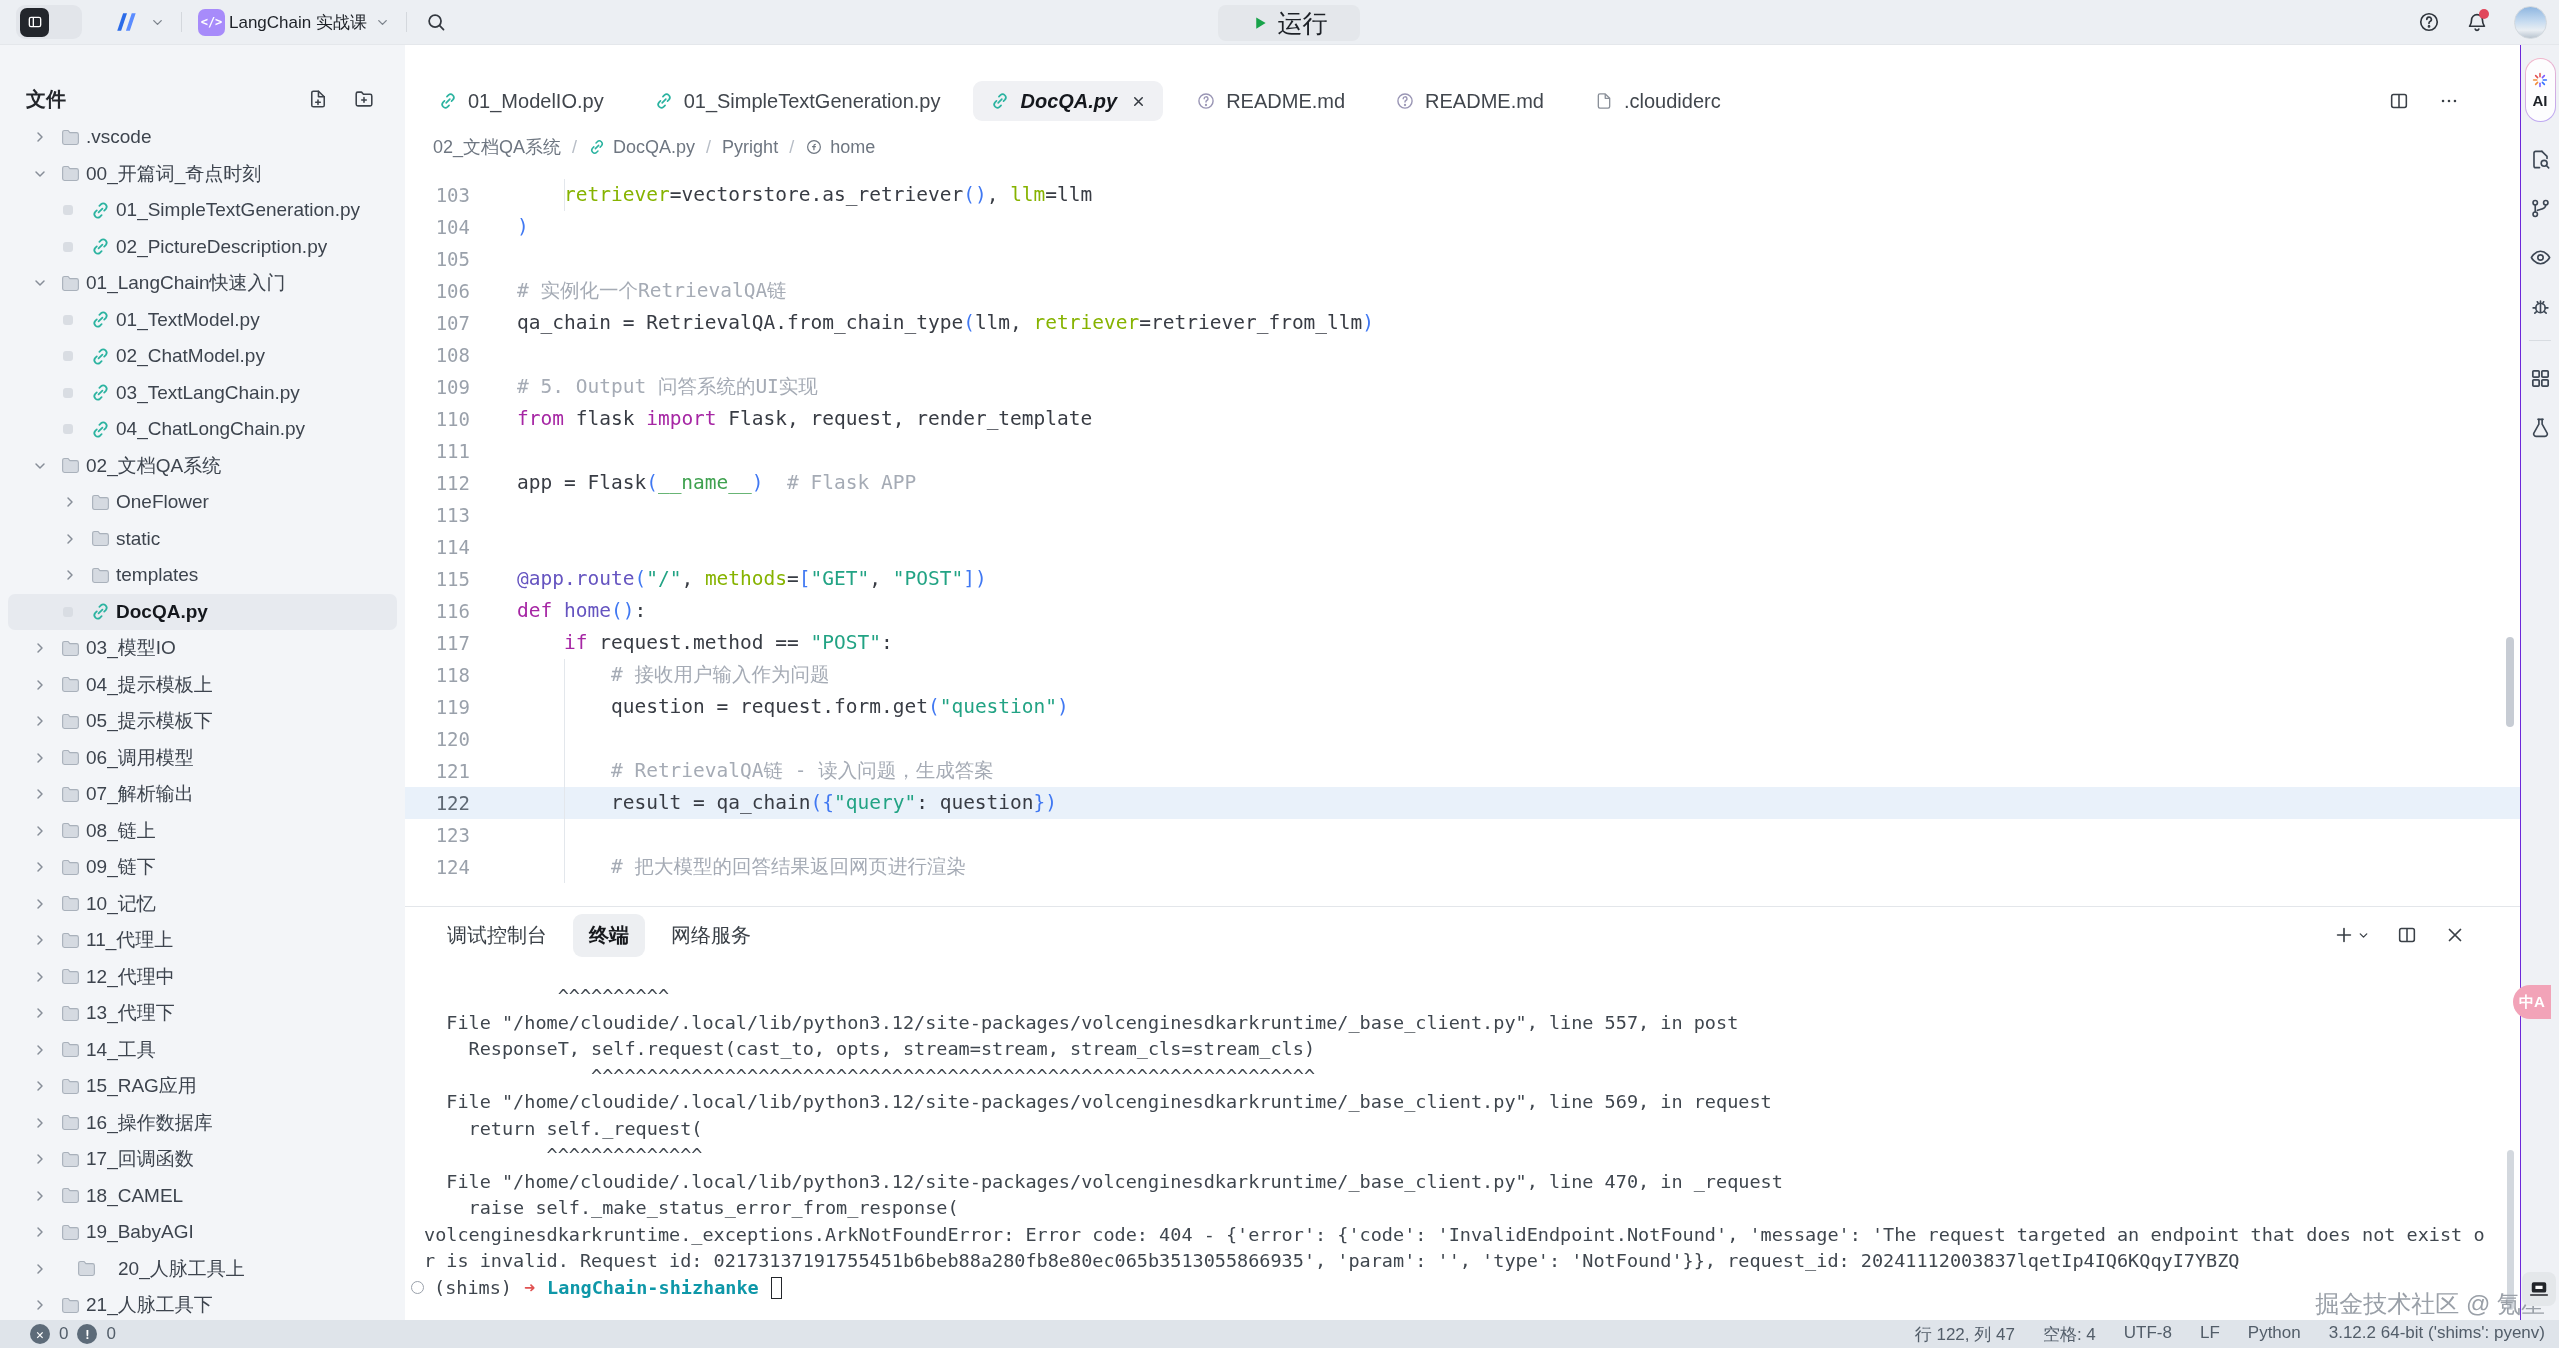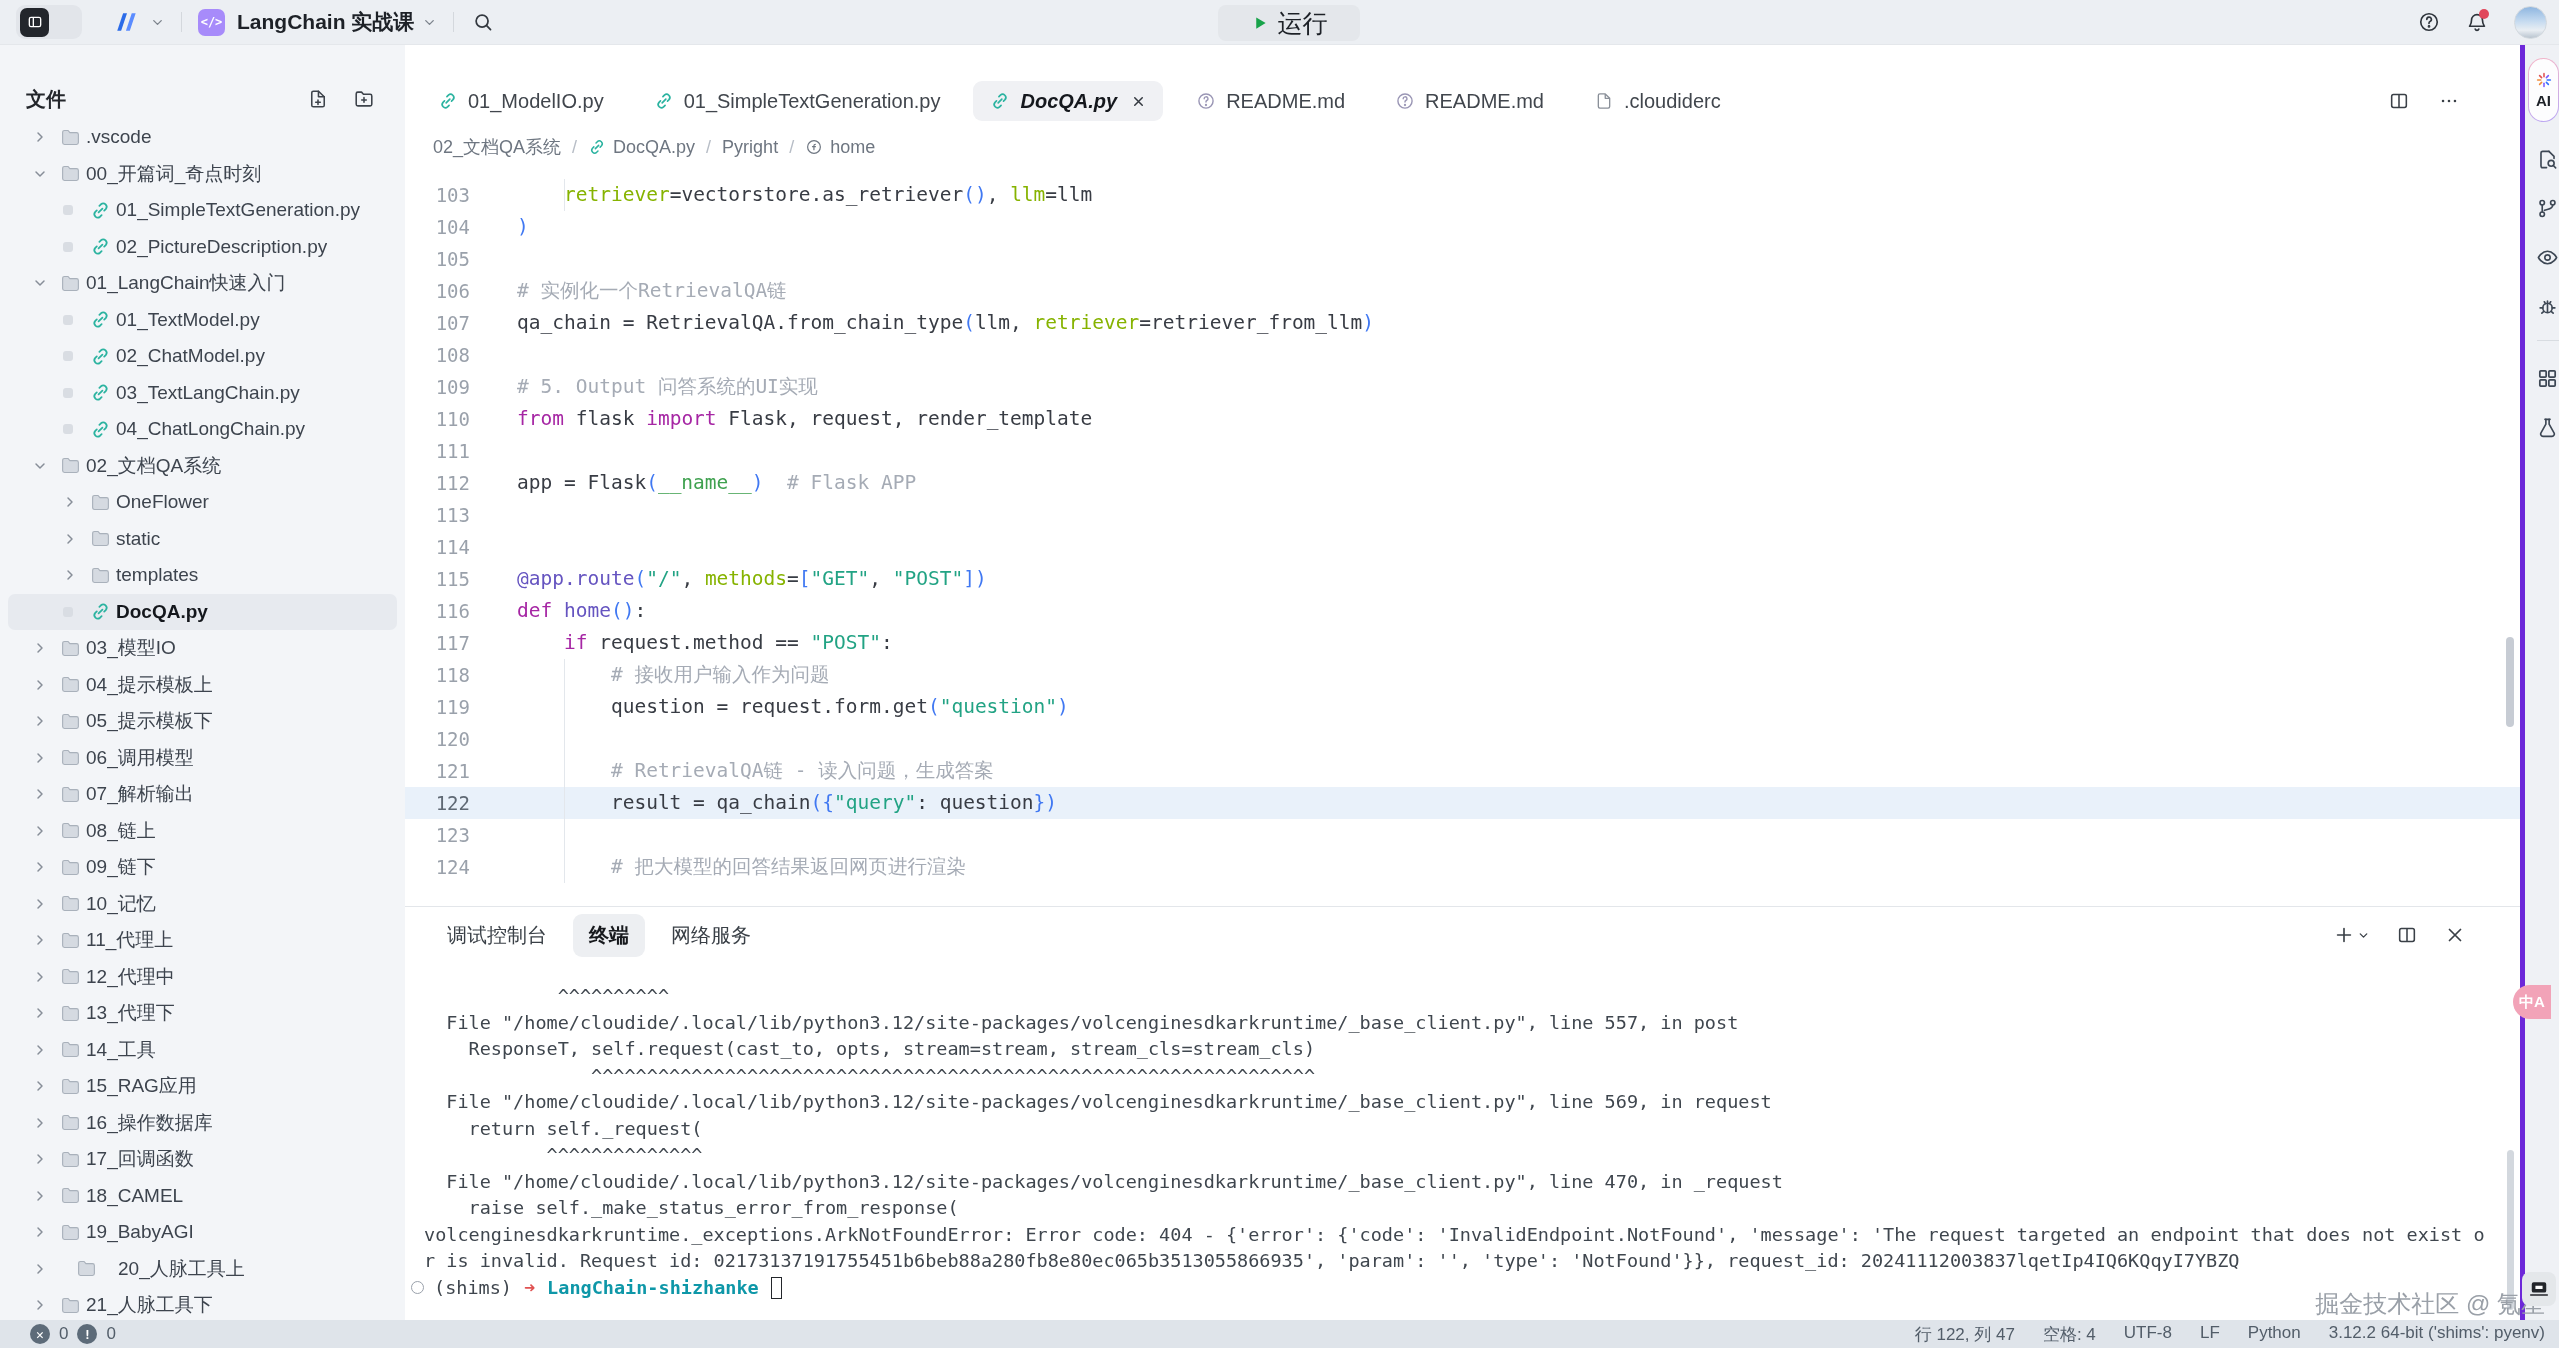--- a/index.html
+++ b/index.html
@@ -11,21 +11,21 @@
 
 
 #topbar{height:45px;background:#eceff3;display:flex;align-items:center;flex:none;position:relative;border-bottom:1px solid #e4e7eb}
 .tb-toggle-pill{margin-left:16px;width:66px;height:34px;background:#e2e5ea;border-radius:9px;display:flex;align-items:center;padding-left:4px}
 .tb-toggle{width:29px;height:29px;background:#23262c;border-radius:7px;display:flex;align-items:center;justify-content:center}
 .tb-toggle svg{width:16px;height:16px}
 .tb-logo{margin-left:30px}.tb-logo svg{width:30px;height:26px}
 .tb-chev{color:#7d848d;margin-left:8px}.tb-chev svg{width:15px;height:15px}
 .tb-div{width:1px;height:20px;background:#d4d8dd;margin:0 16px}
 .tb-codebadge{width:27px;height:27px;background:#a78bfa;border-radius:7px;color:#fff;display:flex;align-items:center;justify-content:center;font-family:"DejaVu Sans Mono",monospace;font-size:12px;font-weight:bold}
-.tb-title{margin-left:12px;font-size:21px;font-weight:bold;color:#1d2127}
+.tb-title{margin-left:4px;font-size:17px;font-weight:normal;color:#1d2127}
 .tb-search{color:#33383f;margin-left:2px}
 .tb-run{position:absolute;left:1218px;top:5px;width:142px;height:36px;background:#e4e7eb;border-radius:8px;display:flex;align-items:center;justify-content:center;gap:9px;cursor:pointer}
 .tb-run .ic svg{width:18px;height:18px}
 .tb-run span.lbl{font-size:25px;color:#1d2127}
 .tb-right{margin-left:auto;display:flex;align-items:center;gap:26px;margin-right:12px}
 .tb-bell{position:relative;color:#2f353c}
 .tb-bell .dot{position:absolute;top:-2px;right:-1px;width:10px;height:10px;background:#e0475b;border-radius:50%}
 .tb-help{color:#2f353c}
 .avatar{width:33px;height:33px;border-radius:50%;background:linear-gradient(180deg,#8fb6e0 0%,#c4daf0 45%,#e9eef3 75%,#b9c4cf 100%);border:1px solid #d2d8de}
 
@@ -79,21 +79,21 @@
 .pa-plus .caret svg{width:13px;height:13px}
 #term{flex:1;padding:20px 0 0 19px;font-family:"DejaVu Sans Mono",monospace;font-size:18.5px;line-height:26.5px;color:#3f464e;overflow:hidden}
 .tl{white-space:pre;height:26.5px}
 .tl.prompt{display:flex;align-items:center}
 .pcircle{width:13px;height:13px;border:1.5px solid #9aa1ab;border-radius:50%;margin-right:10px;margin-left:-13px;flex:none}
 .parrow{color:var(--error_red);margin:0 12px;font-weight:bold}
 .pdir{color:var(--prompt_dir);font-weight:bold}
 .pcursor{display:inline-block;width:11px;height:22px;border:1.8px solid #23262b;margin-left:12px}
 
 
-#rail{width:39px;flex:none;background:#eff1f5;border-left:5px solid #6d28d9;display:flex;flex-direction:column;align-items:flex-end;padding-top:13px}
+#rail{width:39px;flex:none;background:#eff1f5;border-left:1px solid #6d28d9;display:flex;flex-direction:column;align-items:center;padding-top:13px}
 .ai-pill{width:31px;height:64px;border-radius:16px;background:linear-gradient(#fdfdfe,#fdfdfe) padding-box,linear-gradient(160deg,#f6b7c8,#b9a7f5) border-box;border:1.5px solid transparent;display:flex;flex-direction:column;align-items:center;justify-content:center;gap:3px;cursor:pointer}
 .ai-pill .ic svg{width:18px;height:18px}
 .ai-label{font-size:15px;color:#1d2127;font-weight:600}
 .rail-ic{margin-top:26px;color:#3d4754;cursor:pointer}.rail-ic svg{width:23px;height:23px}
 .rail-div{width:22px;height:1px;background:#d8dce1;margin-top:22px}
 
 
 #translate-pill{position:absolute;top:985px;right:8px;width:38px;height:34px;background:var(--pink);border-radius:17px 0 0 17px;display:flex;align-items:center;justify-content:center;color:#fff;font-size:15px;font-weight:bold;cursor:pointer;z-index:6}
 #laptop-btn{position:absolute;top:1272px;right:3px;width:34px;height:34px;background:#e4e7ea;border-radius:8px;display:flex;align-items:center;justify-content:center;cursor:pointer;z-index:6}
 #laptop-btn svg{width:22px;height:22px}

